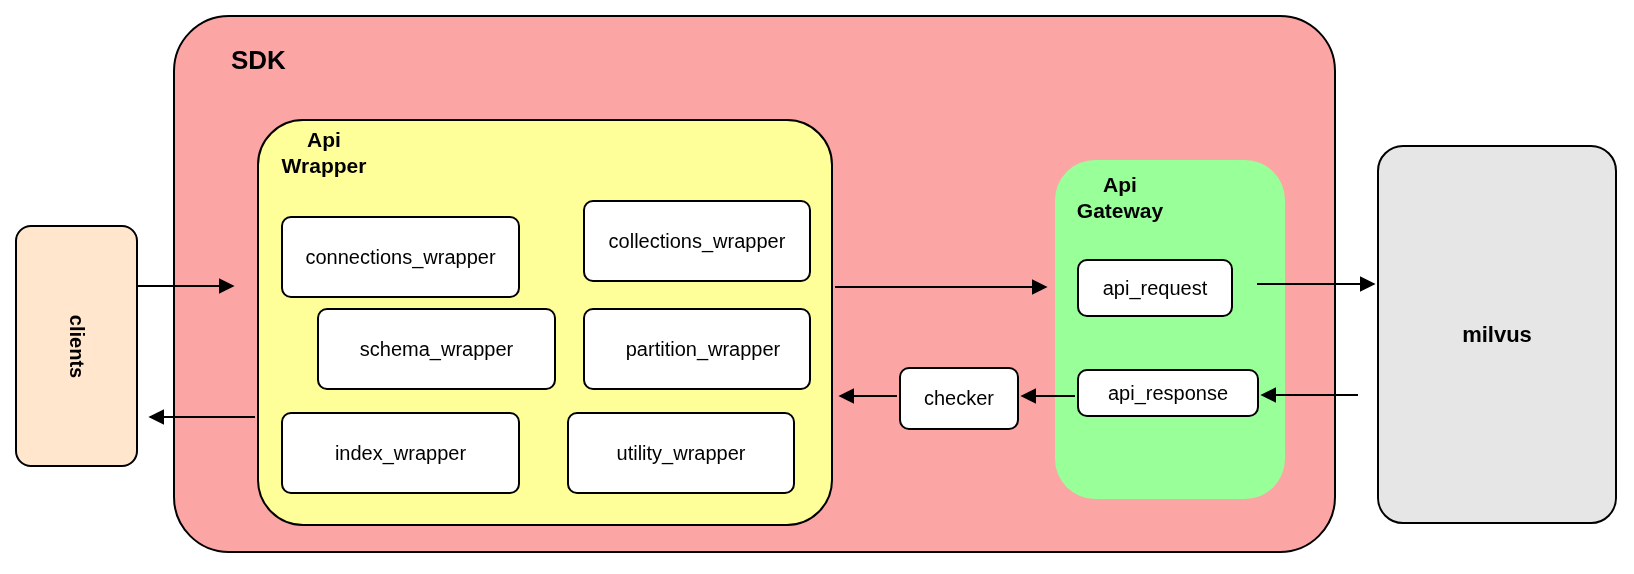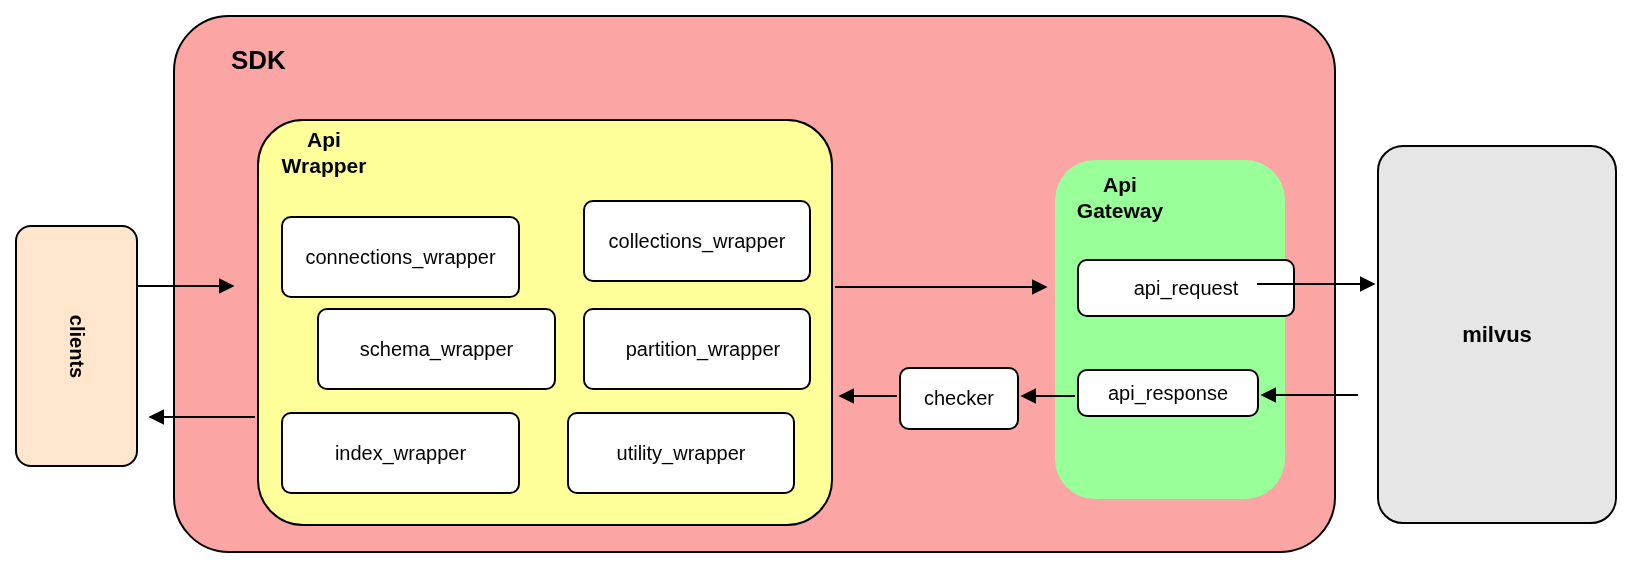--- a/index.html
+++ b/index.html
@@ -67,21 +67,21 @@
   #wbox-3 { left: 324px; top: 187px; width: 228px; padding-left: 12px; }
   #wbox-4 { left: 22px;  top: 291px; width: 239px; }
   #wbox-5 { left: 308px; top: 291px; width: 228px; }
   
   #api-gateway {
     left: 880px; top: 143px; width: 230px; height: 339px;
     border: none;
     border-radius: 40px;
   }
   #api-gateway .corner-title { top: 12px; left: 0px; width: 130px; }
-  #api-request  { left: 22px; top: 99px;  width: 218px; height: 58px; }
+  #api-request  { left: 22px; top: 99px;  width: 156px; height: 58px; }
   #api-response { left: 22px; top: 209px; width: 182px; height: 48px; }
   
   #checker { left: 724px; top: 350px; width: 120px; height: 63px; }
   
   #milvus {
     left: 1377px; top: 145px; width: 240px; height: 379px;
     border-radius: 26px;
     display: flex; align-items: center; justify-content: center;
     font-weight: bold; font-size: 22px;
   }

